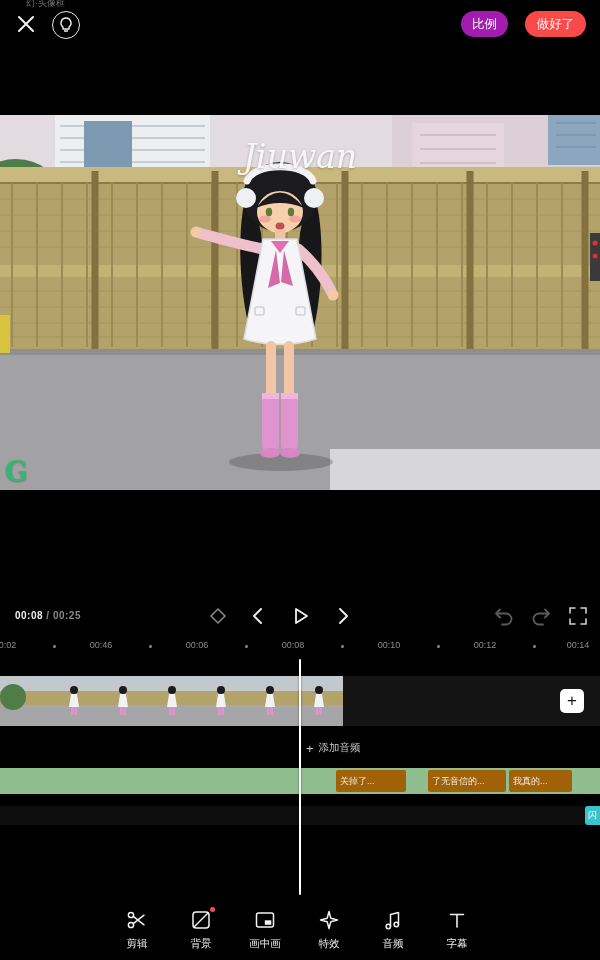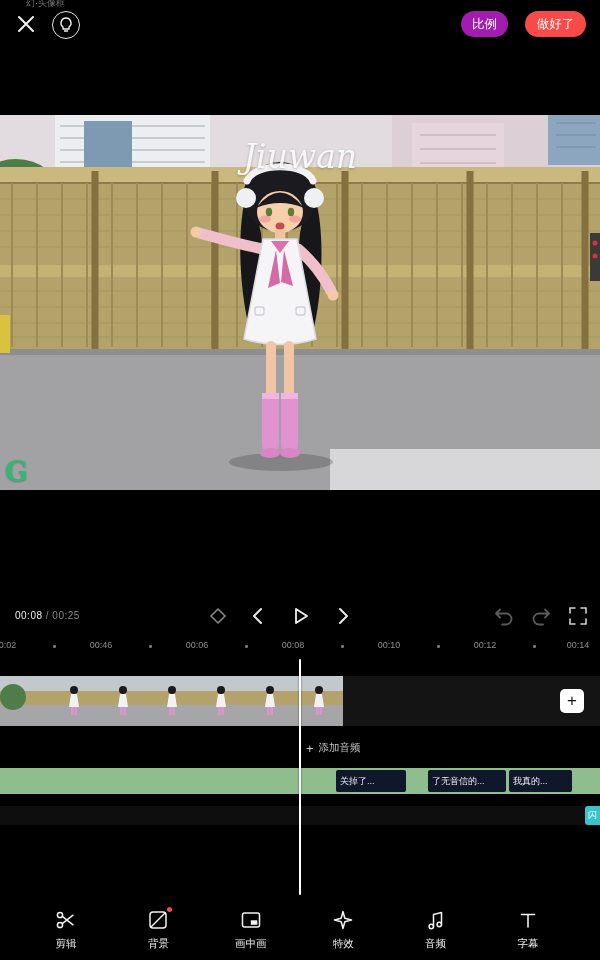--- a/index.html
+++ b/index.html
@@ -15,21 +15,21 @@
   .pill-ratio{left:461px;width:47px;background:#a21caf;}
   .pill-done{left:525px;width:61px;background:#f84a49;}
   
   .preview{position:absolute;left:0;top:115px;width:600px;height:375px;background:#9a9a9c;overflow:hidden;}
   .watermark{position:absolute;left:0;top:6px;width:100%;text-align:center;
              font-family:"DejaVu Serif",serif;font-style:italic;font-size:33px;
              color:rgba(255,255,255,0.88);text-shadow:0 1px 3px rgba(0,0,0,0.25);margin-top:16px;}
   .g-logo{position:absolute;left:5px;bottom:3px;font-size:27px;font-weight:bold;color:#2fba74;
           font-family:"DejaVu Serif",serif;text-shadow:0 1px 2px rgba(0,0,0,0.3);}
   
-  .time-display{position:absolute;left:15px;top:610px;font-size:10px;letter-spacing:0.5px;}
+  .time-display{position:absolute;left:15px;top:610px;font-size:10px;letter-spacing:0.5px;font-weight:bold;}
   .time-cur{color:#efefef;} .time-rest{color:#8a8a8a;}
   .pb-icon{position:absolute;top:604px;width:24px;height:24px;cursor:pointer;}
   
   .ruler{position:absolute;left:0;top:640px;width:600px;height:14px;overflow:hidden;}
   .ruler-label{position:absolute;top:0;transform:translateX(-50%);font-size:9px;color:#8e8e8e;white-space:nowrap;}
   .ruler-dot{position:absolute;top:5px;width:2.5px;height:2.5px;border-radius:50%;background:#7a7a7a;}
   
   .track{position:absolute;left:0;top:676px;width:600px;height:50px;background:#141414;display:flex;}
   .thumb{width:49px;height:50px;position:relative;flex:0 0 auto;
          background:linear-gradient(#c3c8cd 0 15px,#b2a härte 0),linear-gradient(#c3c8cd 0 15px,#b3a26a 15px 29px,#a6a6a8 29px 50px);}
@@ -40,30 +40,30 @@
                 border-radius:5px;color:#111;font-size:17px;line-height:23px;text-align:center;cursor:pointer;}
   
   .playhead{position:absolute;left:299px;top:659px;width:2px;height:236px;background:#fff;
             border-radius:1px;box-shadow:0 0 2px rgba(0,0,0,0.6);}
   
   .add-audio{position:absolute;left:306px;top:737px;height:22px;display:flex;align-items:center;
              gap:5px;color:#c2c2c2;font-size:10.5px;cursor:pointer;}
   .add-audio .plus{font-size:13px;color:#cfcfcf;}
   
   .subtitle-track{position:absolute;left:0;top:768px;width:600px;height:26px;background:#8fbd8d;}
-  .sub-seg{position:absolute;top:2px;height:22px;line-height:22px;background:#0f172a;color:#ededed;
+  .sub-seg{position:absolute;top:2px;height:22px;line-height:22px;background:#a16207;color:#ededed;
            font-size:9px;padding:0 4px;border-radius:2px;white-space:nowrap;overflow:hidden;
            box-sizing:border-box;cursor:pointer;}
   
   .effect-track{position:absolute;left:0;top:806px;width:600px;height:19px;background:#0e0e0e;}
   .effect-tag{position:absolute;right:0;top:0;width:15px;height:19px;line-height:19px;background:#38c3cd;
               color:#fff;font-size:9px;text-align:center;border-radius:3px 0 0 3px;cursor:pointer;}
   
   .toolbar{position:absolute;left:0;top:899px;width:600px;height:60px;display:flex;
-           justify-content:space-between;padding:0 40px 0 34px;box-sizing:border-box;}
+           justify-content:center;padding:0 40px 0 34px;box-sizing:border-box;}
   .tool{width:64px;display:flex;flex-direction:column;align-items:center;justify-content:center;
         gap:5px;cursor:pointer;position:relative;}
   .tool-label{font-size:10.5px;color:#ececec;}
   .tool-badge{position:absolute;top:8px;right:18px;width:5px;height:5px;border-radius:50%;background:#f84a49;}
   svg{display:block;}
 </style>
 </head>
 <body>
 
 <div id="app">

